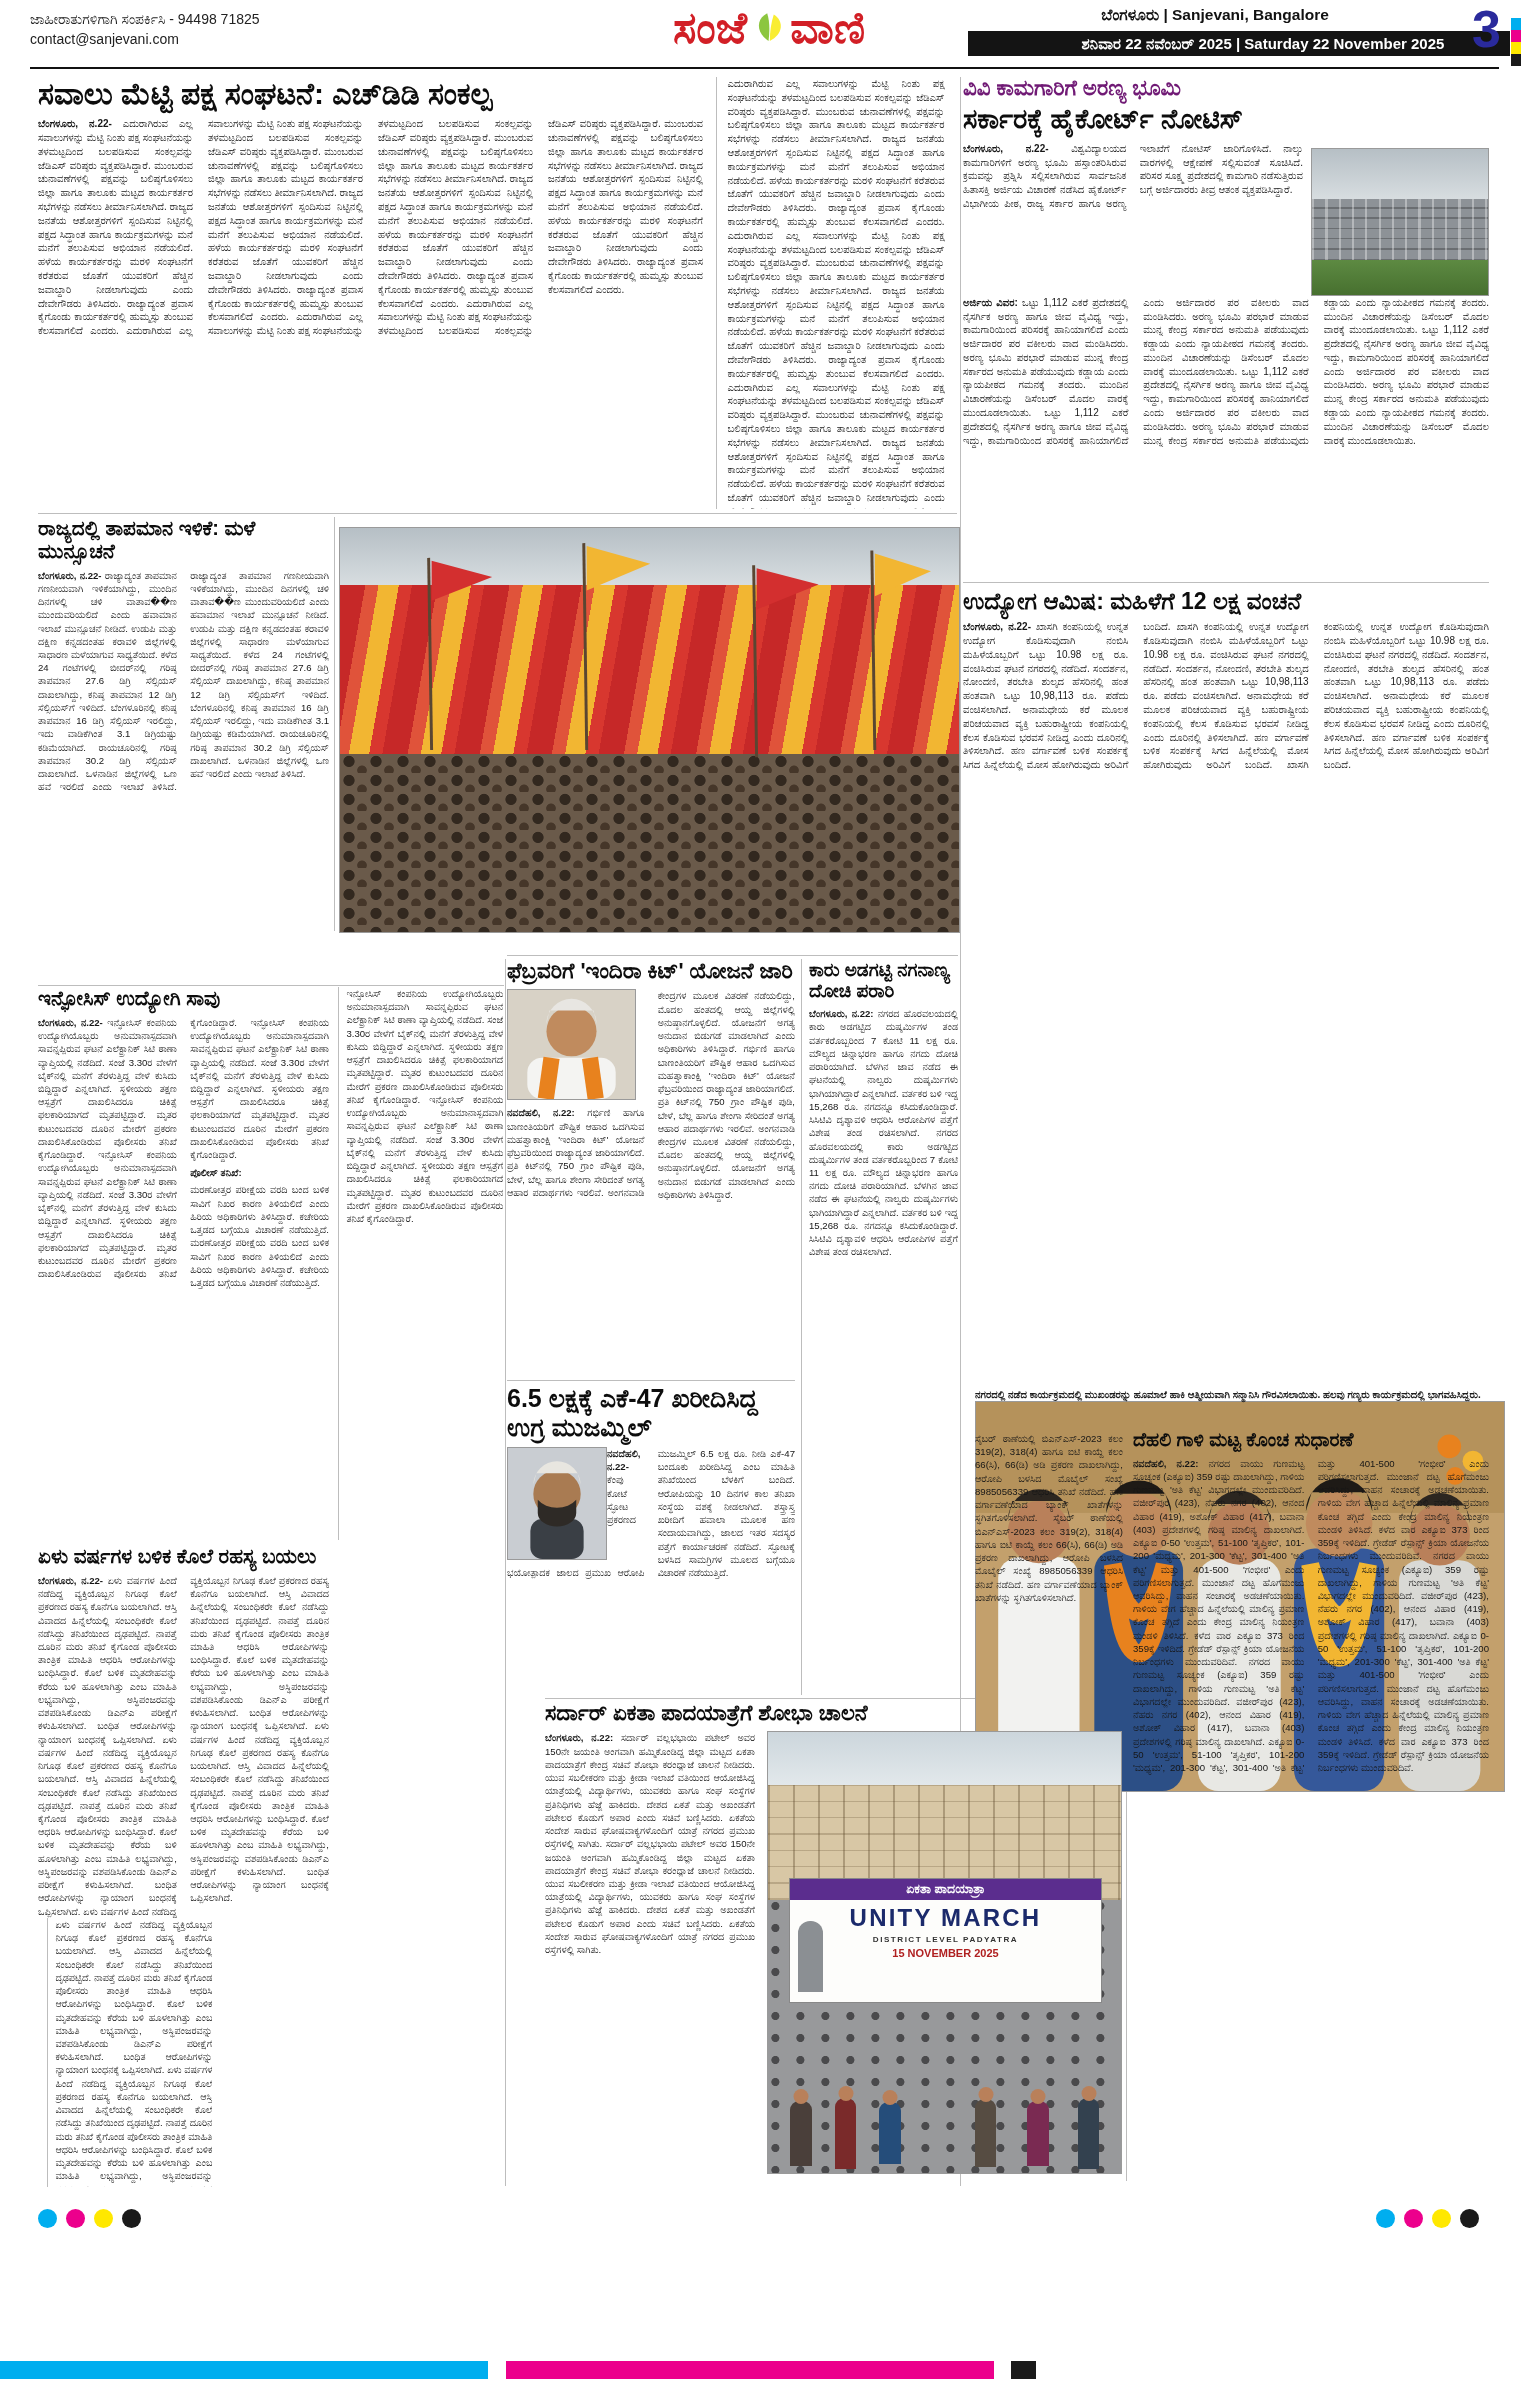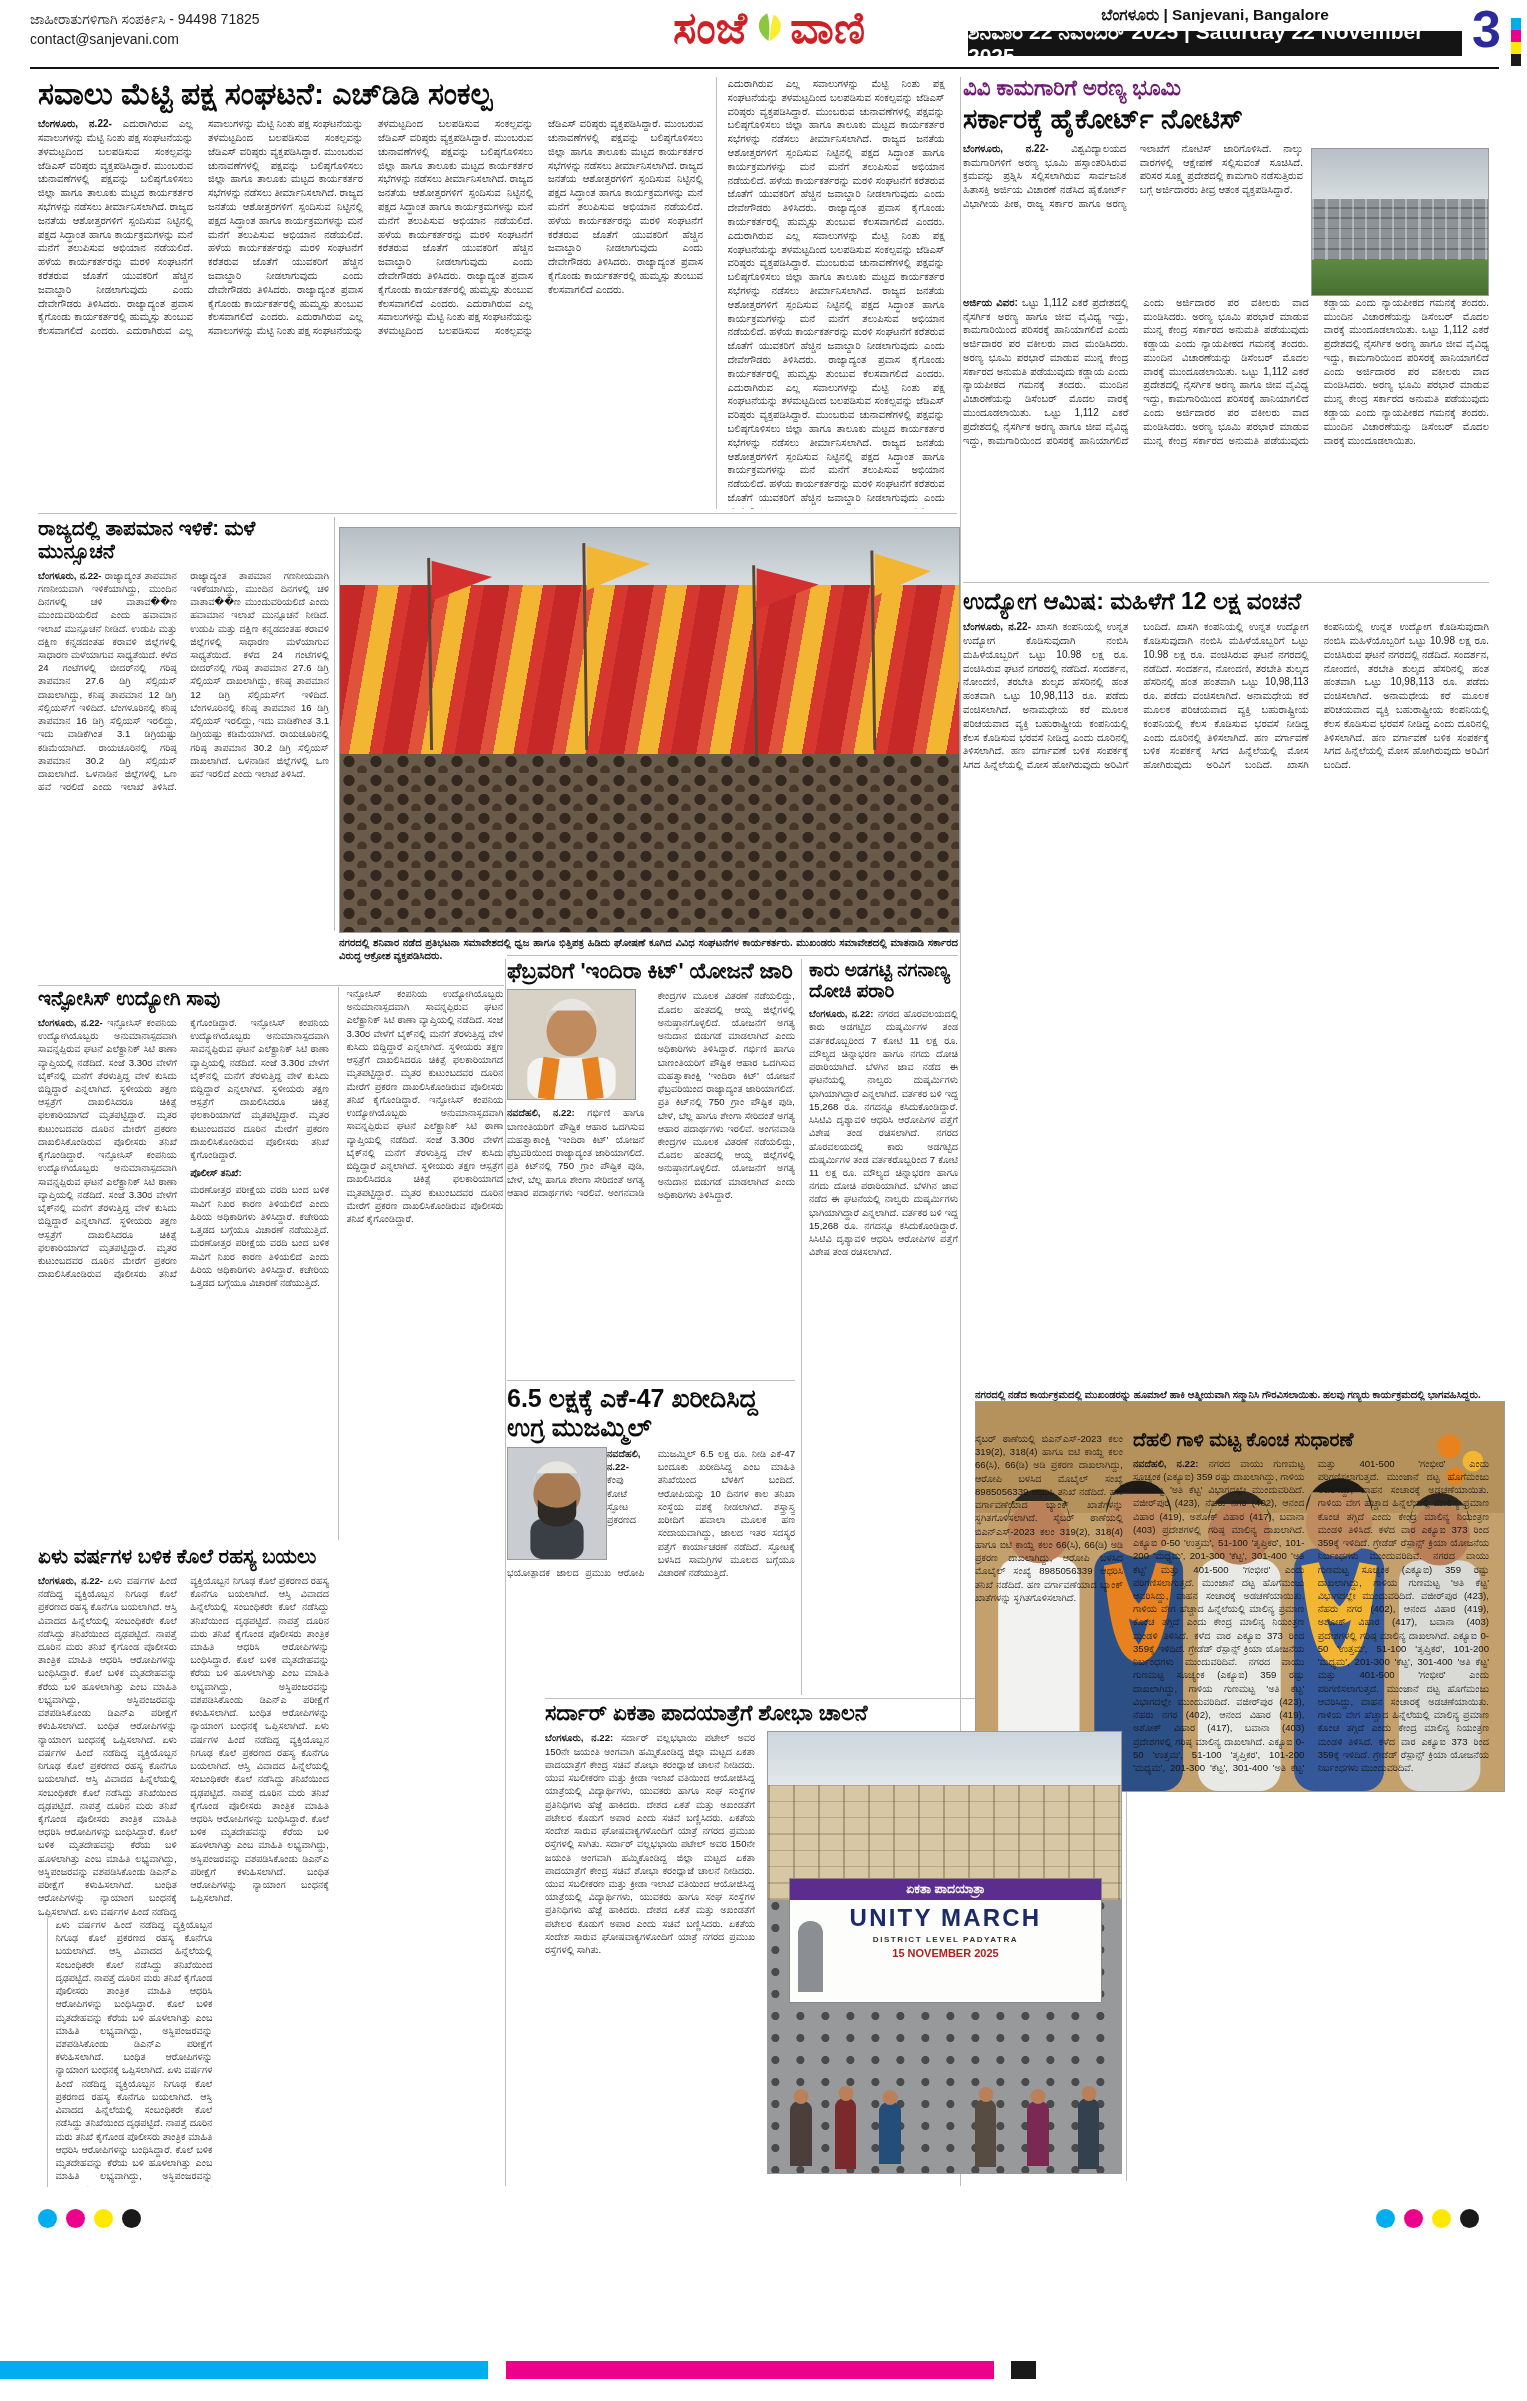--- a/index.html
+++ b/index.html
@@ -3,21 +3,21 @@
 <meta charset="utf-8">
 <style>
   html,body{margin:0;padding:0;background:#d9d9d9;}
   .page{position:relative;width:1528px;height:2401px;background:#ffffff;margin:0 auto;
         font-family:"Liberation Sans","DejaVu Sans",sans-serif;color:#141414;overflow:hidden;}
   .abs{position:absolute;}
   
   .contact{font-size:14px;line-height:1.45;color:#222;}
   .masthead{font-size:44px;font-weight:bold;color:#d21f26;display:flex;align-items:center;justify-content:center;gap:3px;}
   .city-line{font-size:15.5px;font-weight:bold;text-align:center;color:#111;}
-  .date-bar{background:#141414;color:#ffffff;font-size:21px;display:flex;align-items:center;justify-content:center;font-weight:bold;}
+  .date-bar{background:#141414;color:#ffffff;font-size:15px;display:flex;align-items:center;justify-content:center;font-weight:bold;padding-left:48px;}
   .page-number{font-size:52px;font-weight:bold;color:#2a2a9c;line-height:1;}
   .cs{width:10.3px;height:12px;}
   .c{background:#00AEEF}.m{background:#EC008C}.y{background:#FFE800}.k{background:#1A1A1A}
   
   .vrule{background:#bdbdbd;width:0.7px;}
   .hrule{background:#bdbdbd;height:0.7px;}
   
   .art{position:absolute;}
   .hl{font-weight:bold;color:#0d0d0d;line-height:1.14;margin:0 0 6px 0;}
   .kicker{font-weight:bold;color:#701a75;line-height:1.1;}
@@ -146,21 +146,20 @@
       <line x1="120" y1="40" x2="124" y2="300" stroke="#5a4632" stroke-width="4"></line>
       <polygon points="124,44 206,66 124,98" fill="#d32f2f"></polygon>
       <line x1="330" y1="20" x2="334" y2="300" stroke="#5a4632" stroke-width="4"></line>
       <polygon points="334,24 420,48 334,84" fill="#f2b632"></polygon>
       <line x1="560" y1="50" x2="564" y2="310" stroke="#5a4632" stroke-width="4"></line>
       <polygon points="564,54 648,76 564,110" fill="#d32f2f"></polygon>
       <line x1="720" y1="30" x2="724" y2="300" stroke="#5a4632" stroke-width="4"></line>
       <polygon points="724,34 800,58 724,92" fill="#f2b632"></polygon>
     </svg>
   </div>
-  <div class="abs caption" style="left:339px;top:936px;width:619px;height:38px;overflow:hidden;">ನಗರದಲ್ಲಿ ಶನಿವಾರ ನಡೆದ ಪ್ರತಿಭಟನಾ ಸಮಾವೇಶದಲ್ಲಿ ಧ್ವಜ ಹಾಗೂ ಭಿತ್ತಿಪತ್ರ ಹಿಡಿದು ಘೋಷಣೆ ಕೂಗಿದ ವಿವಿಧ ಸಂಘಟನೆಗಳ ಕಾರ್ಯಕರ್ತರು. ಮುಖಂಡರು ಸಮಾವೇಶದಲ್ಲಿ ಮಾತನಾಡಿ ಸರ್ಕಾರದ ವಿರುದ್ಧ ಆಕ್ರೋಶ ವ್ಯಕ್ತಪಡಿಸಿದರು.</div>
 
   <div class="art" style="left:963px;top:588px;width:526px;height:395px;">
     <h2 class="hl" style="font-size:23px;">ಉದ್ಯೋಗ ಆಮಿಷ: ಮಹಿಳೆಗೆ 12 ಲಕ್ಷ ವಂಚನೆ</h2>
     <div class="body-text cols-3" style="height:350px;">
       <p><b class="dl">ಬೆಂಗಳೂರು, ನ.22-</b> <span>ಖಾಸಗಿ ಕಂಪನಿಯಲ್ಲಿ ಉನ್ನತ ಉದ್ಯೋಗ ಕೊಡಿಸುವುದಾಗಿ ನಂಬಿಸಿ ಮಹಿಳೆಯೊಬ್ಬರಿಗೆ ಒಟ್ಟು 10.98 ಲಕ್ಷ ರೂ. ವಂಚಿಸಿರುವ ಘಟನೆ ನಗರದಲ್ಲಿ ನಡೆದಿದೆ. ಸಂದರ್ಶನ, ನೋಂದಣಿ, ತರಬೇತಿ ಶುಲ್ಕದ ಹೆಸರಿನಲ್ಲಿ ಹಂತ ಹಂತವಾಗಿ ಒಟ್ಟು 10,98,113 ರೂ. ಪಡೆದು ವಂಚಿಸಲಾಗಿದೆ. ಅನಾಮಧೇಯ ಕರೆ ಮೂಲಕ ಪರಿಚಯವಾದ ವ್ಯಕ್ತಿ ಬಹುರಾಷ್ಟ್ರೀಯ ಕಂಪನಿಯಲ್ಲಿ ಕೆಲಸ ಕೊಡಿಸುವ ಭರವಸೆ ನೀಡಿದ್ದ ಎಂದು ದೂರಿನಲ್ಲಿ ತಿಳಿಸಲಾಗಿದೆ. ಹಣ ವರ್ಗಾವಣೆ ಬಳಿಕ ಸಂಪರ್ಕಕ್ಕೆ ಸಿಗದ ಹಿನ್ನೆಲೆಯಲ್ಲಿ ಮೋಸ ಹೋಗಿರುವುದು ಅರಿವಿಗೆ ಬಂದಿದೆ. ಖಾಸಗಿ ಕಂಪನಿಯಲ್ಲಿ ಉನ್ನತ ಉದ್ಯೋಗ ಕೊಡಿಸುವುದಾಗಿ ನಂಬಿಸಿ ಮಹಿಳೆಯೊಬ್ಬರಿಗೆ ಒಟ್ಟು 10.98 ಲಕ್ಷ ರೂ. ವಂಚಿಸಿರುವ ಘಟನೆ ನಗರದಲ್ಲಿ ನಡೆದಿದೆ. ಸಂದರ್ಶನ, ನೋಂದಣಿ, ತರಬೇತಿ ಶುಲ್ಕದ ಹೆಸರಿನಲ್ಲಿ ಹಂತ ಹಂತವಾಗಿ ಒಟ್ಟು 10,98,113 ರೂ. ಪಡೆದು ವಂಚಿಸಲಾಗಿದೆ. ಅನಾಮಧೇಯ ಕರೆ ಮೂಲಕ ಪರಿಚಯವಾದ ವ್ಯಕ್ತಿ ಬಹುರಾಷ್ಟ್ರೀಯ ಕಂಪನಿಯಲ್ಲಿ ಕೆಲಸ ಕೊಡಿಸುವ ಭರವಸೆ ನೀಡಿದ್ದ ಎಂದು ದೂರಿನಲ್ಲಿ ತಿಳಿಸಲಾಗಿದೆ. ಹಣ ವರ್ಗಾವಣೆ ಬಳಿಕ ಸಂಪರ್ಕಕ್ಕೆ ಸಿಗದ ಹಿನ್ನೆಲೆಯಲ್ಲಿ ಮೋಸ ಹೋಗಿರುವುದು ಅರಿವಿಗೆ ಬಂದಿದೆ. ಖಾಸಗಿ ಕಂಪನಿಯಲ್ಲಿ ಉನ್ನತ ಉದ್ಯೋಗ ಕೊಡಿಸುವುದಾಗಿ ನಂಬಿಸಿ ಮಹಿಳೆಯೊಬ್ಬರಿಗೆ ಒಟ್ಟು 10.98 ಲಕ್ಷ ರೂ. ವಂಚಿಸಿರುವ ಘಟನೆ ನಗರದಲ್ಲಿ ನಡೆದಿದೆ. ಸಂದರ್ಶನ, ನೋಂದಣಿ, ತರಬೇತಿ ಶುಲ್ಕದ ಹೆಸರಿನಲ್ಲಿ ಹಂತ ಹಂತವಾಗಿ ಒಟ್ಟು 10,98,113 ರೂ. ಪಡೆದು ವಂಚಿಸಲಾಗಿದೆ. ಅನಾಮಧೇಯ ಕರೆ ಮೂಲಕ ಪರಿಚಯವಾದ ವ್ಯಕ್ತಿ ಬಹುರಾಷ್ಟ್ರೀಯ ಕಂಪನಿಯಲ್ಲಿ ಕೆಲಸ ಕೊಡಿಸುವ ಭರವಸೆ ನೀಡಿದ್ದ ಎಂದು ದೂರಿನಲ್ಲಿ ತಿಳಿಸಲಾಗಿದೆ. ಹಣ ವರ್ಗಾವಣೆ ಬಳಿಕ ಸಂಪರ್ಕಕ್ಕೆ ಸಿಗದ ಹಿನ್ನೆಲೆಯಲ್ಲಿ ಮೋಸ ಹೋಗಿರುವುದು ಅರಿವಿಗೆ ಬಂದಿದೆ.</span></p>
     </div>
   </div>
 
   <div class="photo abs" style="left:975px;top:995px;width:528px;height:389px;">
     <svg width="528" height="389" viewBox="0 0 714 526" preserveAspectRatio="none">

